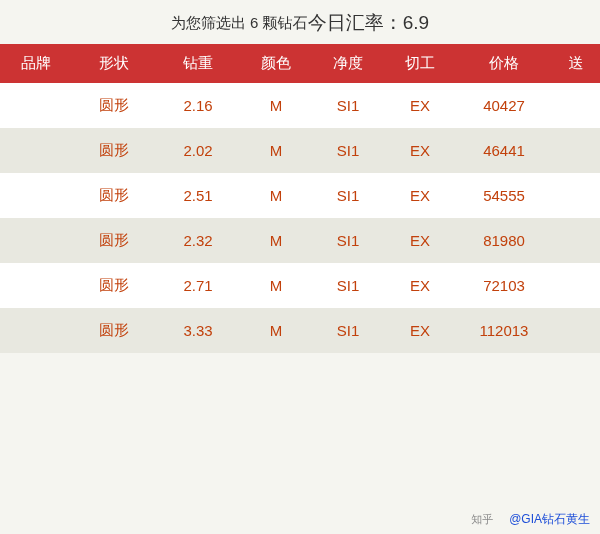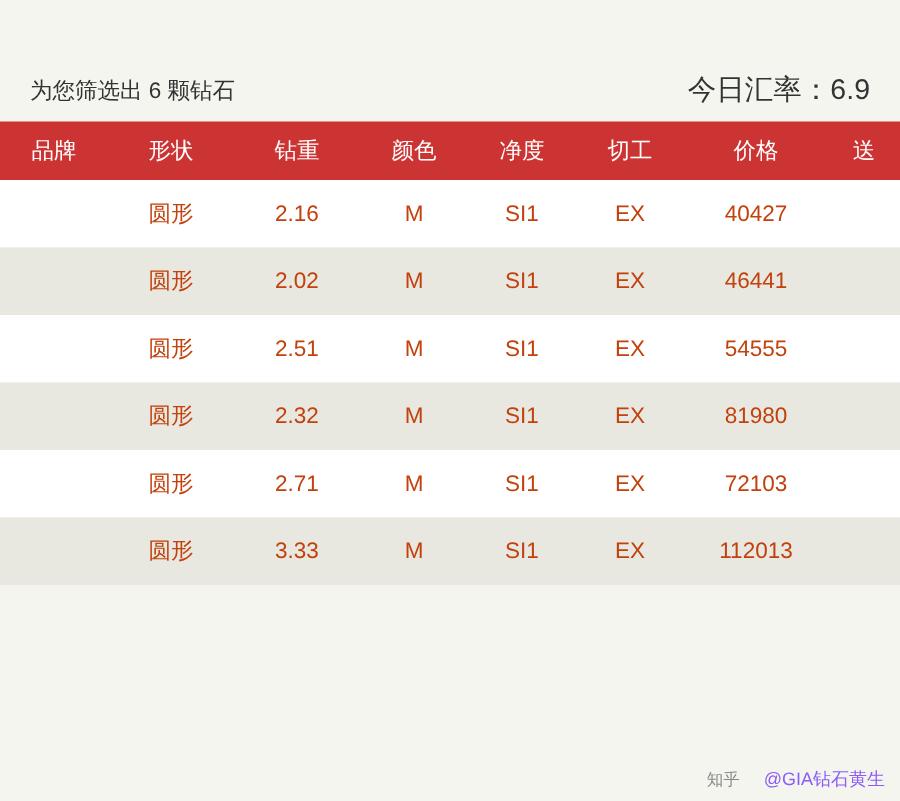--- a/index.html
+++ b/index.html
@@ -11,25 +11,24 @@
     body {
       width: 600px;
       min-height: 534px;
       background: #f5f5f0;
       font-family: "PingFang SC", "Microsoft YaHei", "SimHei", sans-serif;
       position: relative;
     }
 
     .top-bar {
       display: flex;
-      justify-content: space-between;
+      justify-content: center;
       align-items: center;
       padding: 10px 20px 8px 20px;
       background: #f5f5f0;
-      margin-top: 37px;
     }
 
     .top-title {
       font-size: 15px;
       color: #333;
       font-weight: 400;
     }
 
     .exchange-rate {
       font-size: 19px;
@@ -113,21 +112,21 @@
       gap: 16px;
     }
 
     .footer-text {
       font-size: 11px;
       color: #888;
     }
 
     .footer-brand {
       font-size: 12px;
-      color: #8b5cf6;
+      color: #1d4ed8;
       font-weight: 500;
     }
   </style>
 </head>
 <body>
 
 <div class="top-bar">
   <span class="top-title">为您筛选出 6 颗钻石</span>
   <span class="exchange-rate">
     <span>今日汇率：</span><span>6.9</span>

